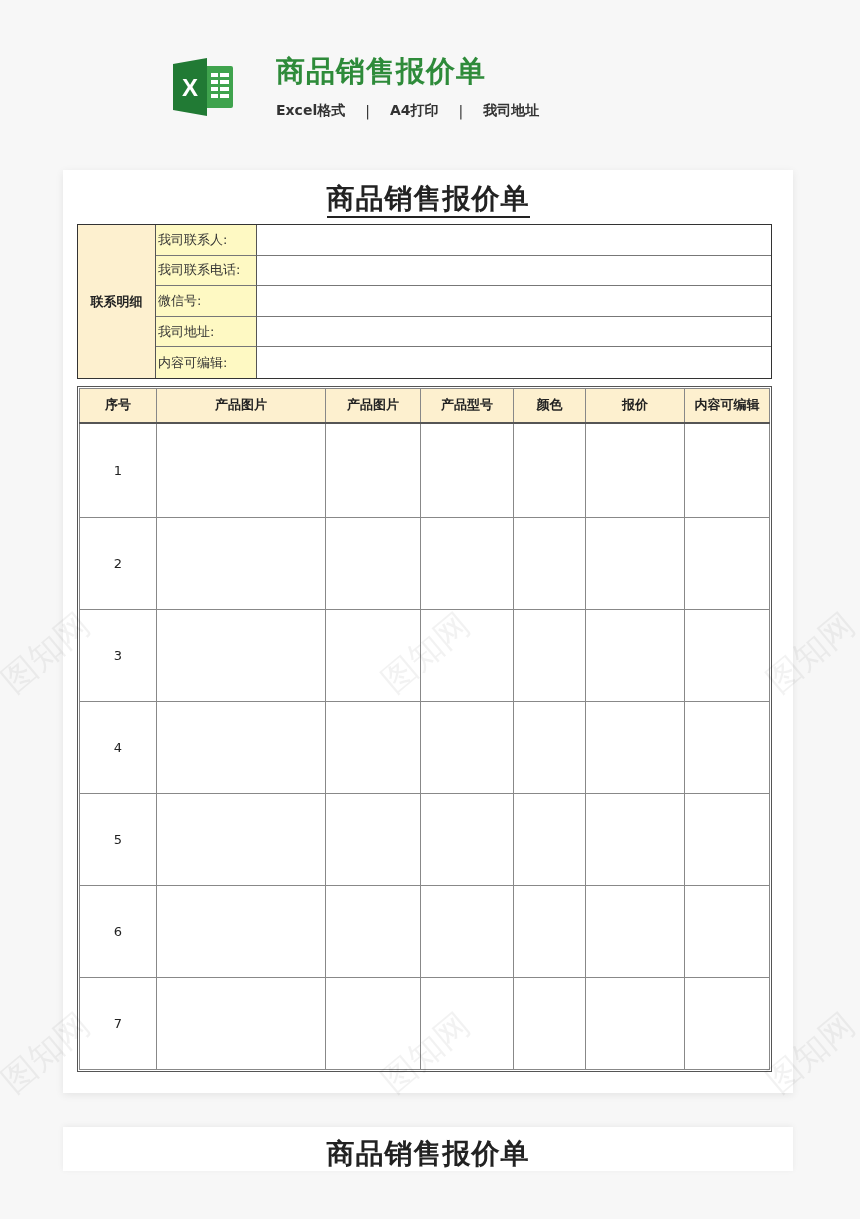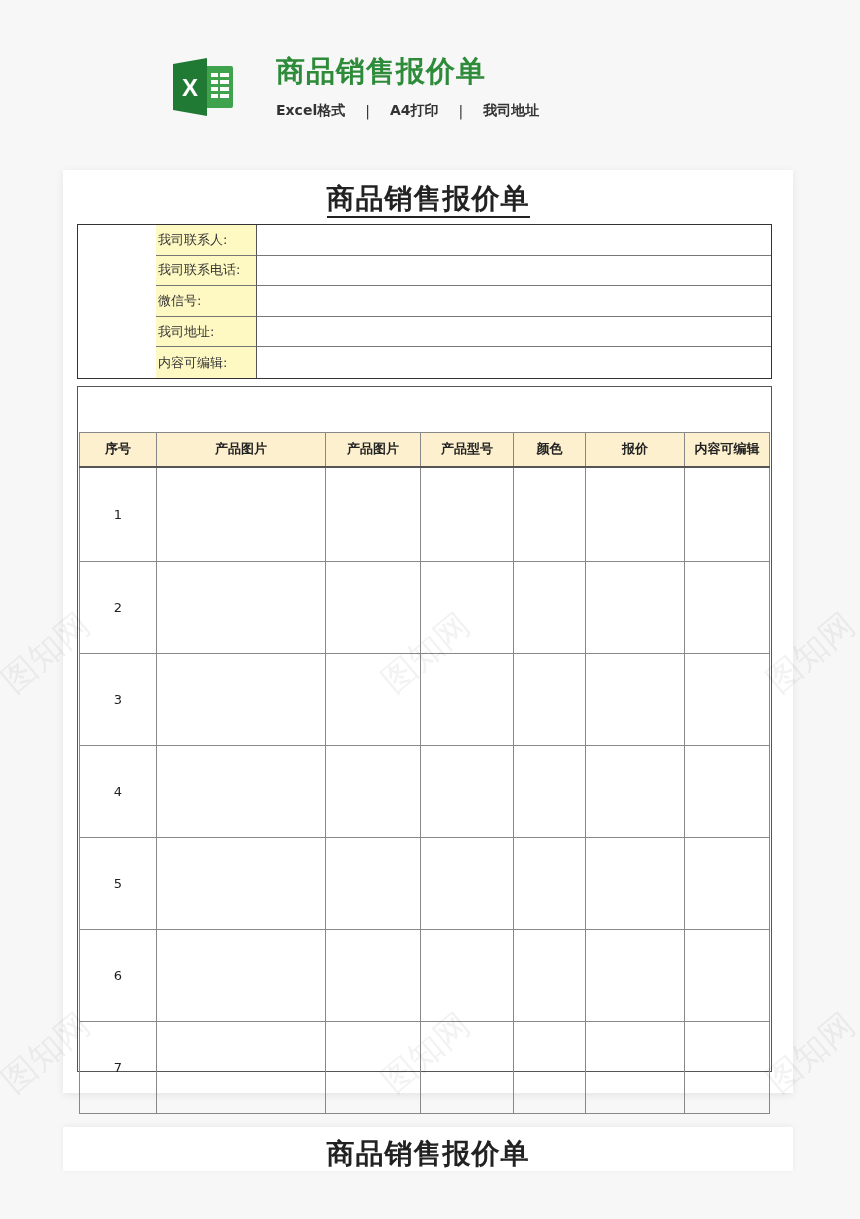--- a/index.html
+++ b/index.html
@@ -21,21 +21,21 @@
 
   
   .contact { position: absolute; left: 14px; top: 54px; width: 695px; height: 155px; border: 1.5px solid #333; display: grid; grid-template-columns: 78px 101px 1fr; grid-template-rows: repeat(5, 1fr); }
   .contact .group-label { grid-row: 1 / 6; grid-column: 1; background: #fdf0cf; display: flex; align-items: center; justify-content: center; font-size: 13px; font-weight: bold; border-right: 1px solid #555; }
   .contact .field-label { grid-column: 2; background: #fef9c3; font-size: 13px; color: #333; display: flex; align-items: center; padding-left: 2px; border-right: 1px solid #555; border-bottom: 1px solid #777; white-space: nowrap; }
   .contact .field-value { grid-column: 3; border-bottom: 1px solid #777; }
   .contact .last { border-bottom: none; }
 
   
   .products { position: absolute; left: 14px; top: 216px; width: 695px; height: 686px; border: 1px solid #555; padding: 1px; }
-  .products table { width: 100%; height: 100%; border-collapse: collapse; border: 1.5px solid #333; table-layout: fixed; margin-top: 44px; }
+  .products table { width: 100%; height: 100%; border-collapse: collapse; border: 1.5px solid #333; table-layout: fixed; }
   .products th { background: #fdf0cf; font-size: 13px; font-weight: bold; height: 34px; border: 1px solid #888; border-bottom: 2px solid #555; color: #222; }
   .products td { border: 1px solid #888; font-size: 13px; text-align: center; color: #222; }
 
   .watermark { position: absolute; font-size: 34px; color: rgba(0,0,0,0.05); transform: rotate(-40deg); white-space: nowrap; pointer-events: none; font-family: "DejaVu Sans", sans-serif; }
 </style>
 </head>
 <body>
 
 <div class="header">
   <div class="xl-icon">
@@ -62,20 +62,21 @@
     <span>A4打印</span>
     <span class="sep">|</span>
     <span>我司地址</span>
   </div>
 </div>
 
 <div class="page">
   <div class="doc-title"><span>商品销售报价单</span></div>
 
   <div class="contact">
+    <div class="group-label">联系明细</div>
     <div class="field-label" style="grid-row:1">我司联系人:</div>
     <div class="field-value" style="grid-row:1"></div>
     <div class="field-label" style="grid-row:2">我司联系电话:</div>
     <div class="field-value" style="grid-row:2"></div>
     <div class="field-label" style="grid-row:3">微信号:</div>
     <div class="field-value" style="grid-row:3"></div>
     <div class="field-label" style="grid-row:4">我司地址:</div>
     <div class="field-value" style="grid-row:4"></div>
     <div class="field-label last" style="grid-row:5">内容可编辑:</div>
     <div class="field-value last" style="grid-row:5"></div>

